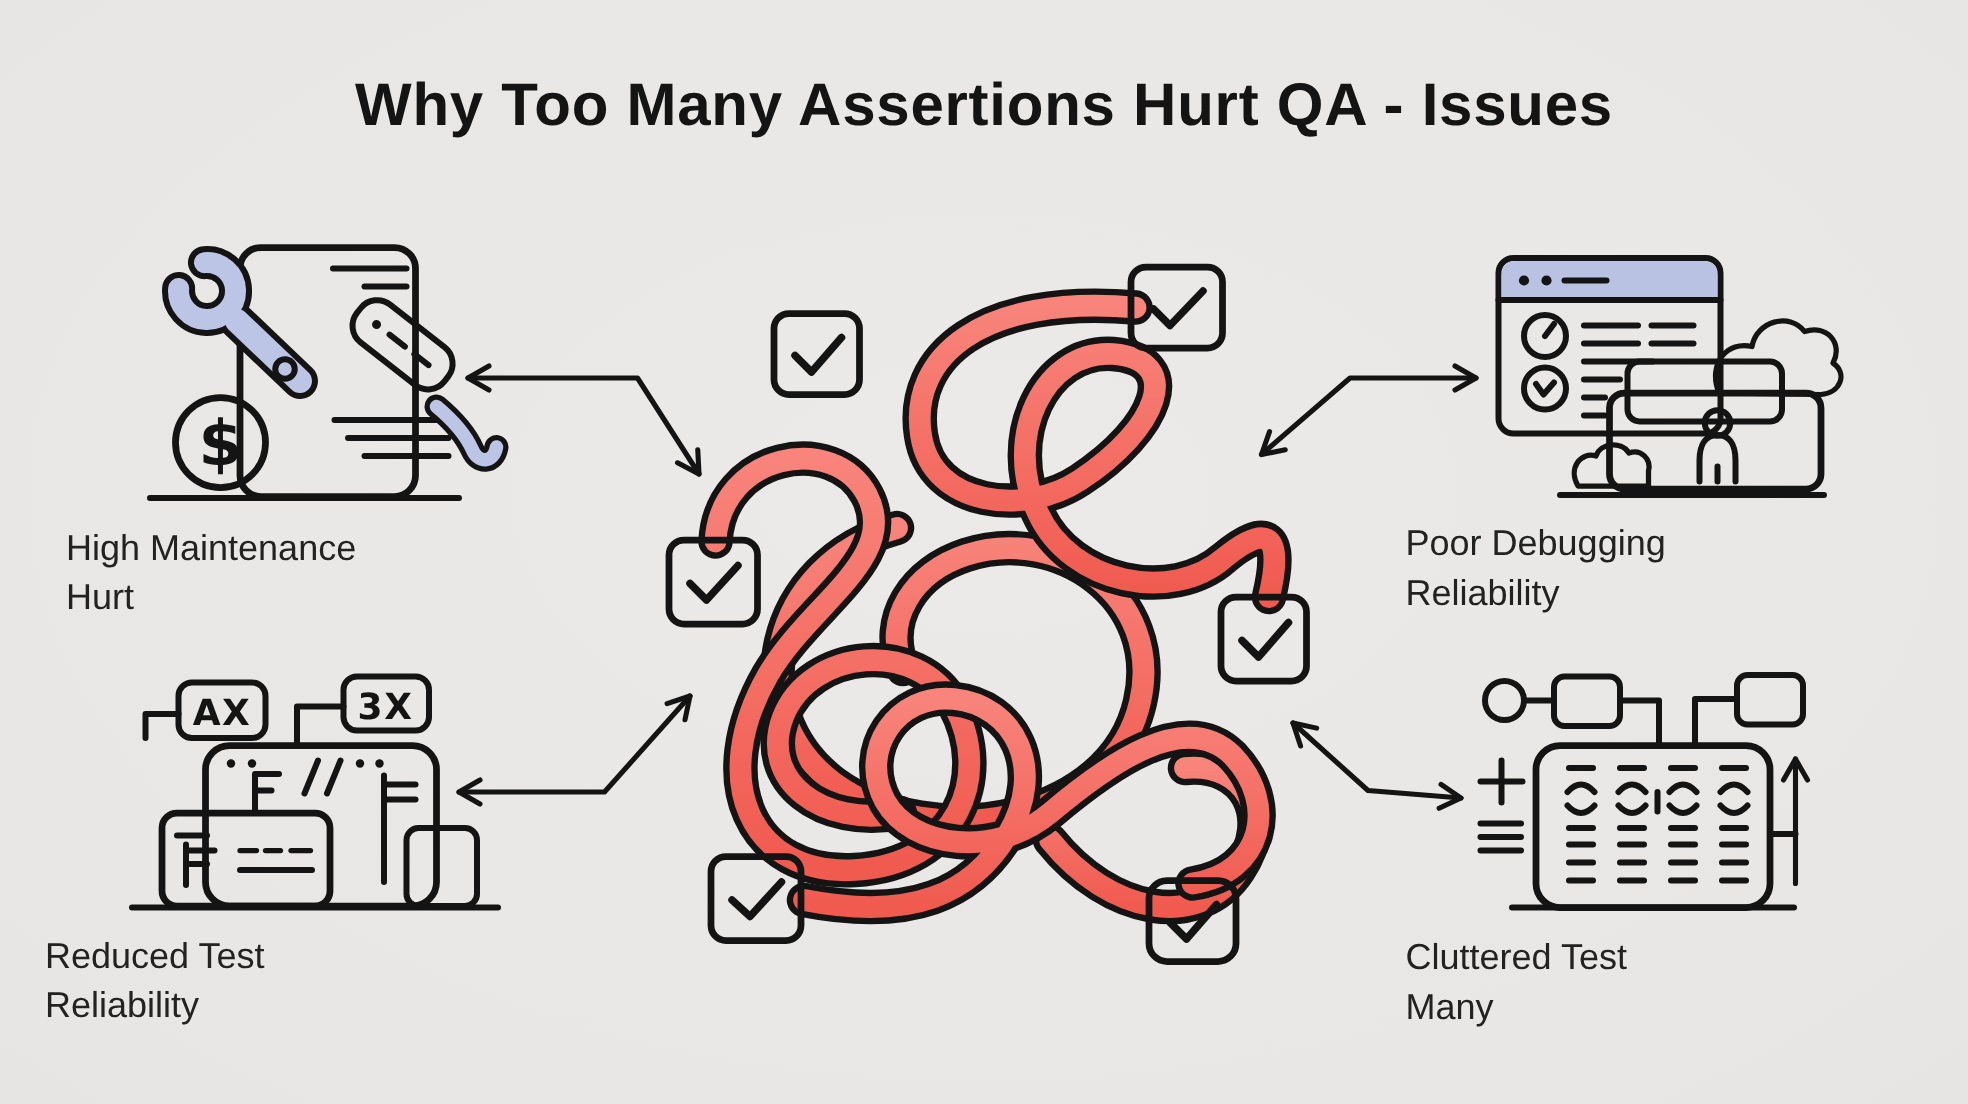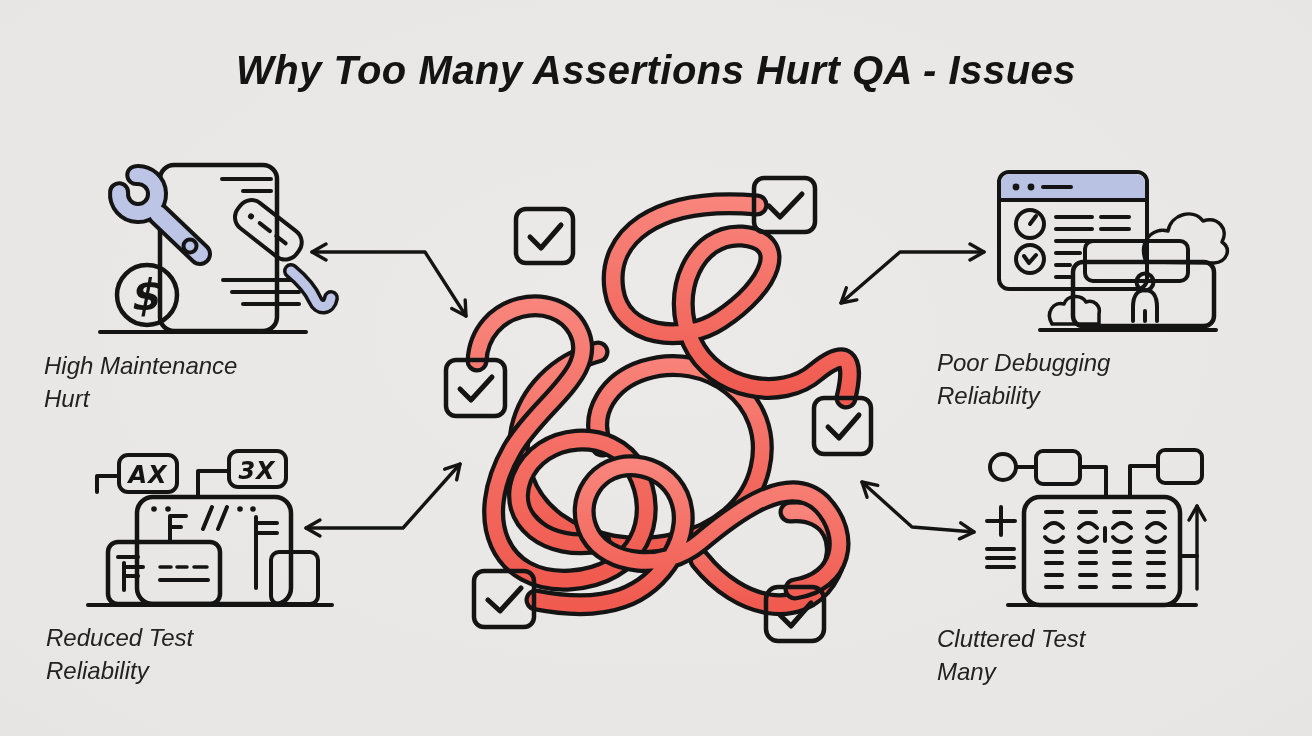--- a/index.html
+++ b/index.html
@@ -2,33 +2,33 @@
 <html><head>
 <meta charset="utf-8">
 <style>
   html,body{margin:0;padding:0;}
   body{
     width:1312px;height:736px;overflow:hidden;
     font-family:"Liberation Sans","DejaVu Sans",sans-serif;
     background:radial-gradient(120% 130% at 50% 45%, #ebeae8 0%, #e7e6e4 55%, #d8d7d5 100%);
     position:relative;
   }
-  .canvas{position:absolute;inset:0;width:1312px;height:736px;font-style:italic;}
+  .canvas{position:absolute;inset:0;width:1312px;height:736px;}
   .title{
     position:absolute;left:0;top:48px;width:1312px;
     text-align:center;font-size:40px;font-weight:700;
     letter-spacing:.5px;color:#141414;
   }
   .label{
     position:absolute;width:320px;text-align:left;
     font-size:24px;line-height:33px;color:#222;font-weight:400;
   }
   .label-tl{left:44px;top:349px;}
   .label-tr{left:937px;top:346px;}
-  .label-bl{left:46px;top:621px;}
+  .label-bl{left:30px;top:621px;}
   .label-br{left:937px;top:622px;}
   svg{position:absolute;left:0;top:0;}
   .ol{stroke:#141414;fill:none;stroke-linecap:round;stroke-linejoin:round;}
   .mark{stroke:#141414;fill:none;stroke-width:4;stroke-linecap:round;stroke-linejoin:round;}
   text.badge{font-family:"DejaVu Sans","Liberation Sans",sans-serif;font-weight:700;fill:#141414;text-anchor:middle;}
 </style>
 </head>
 <body>
 
 <div class="canvas">

